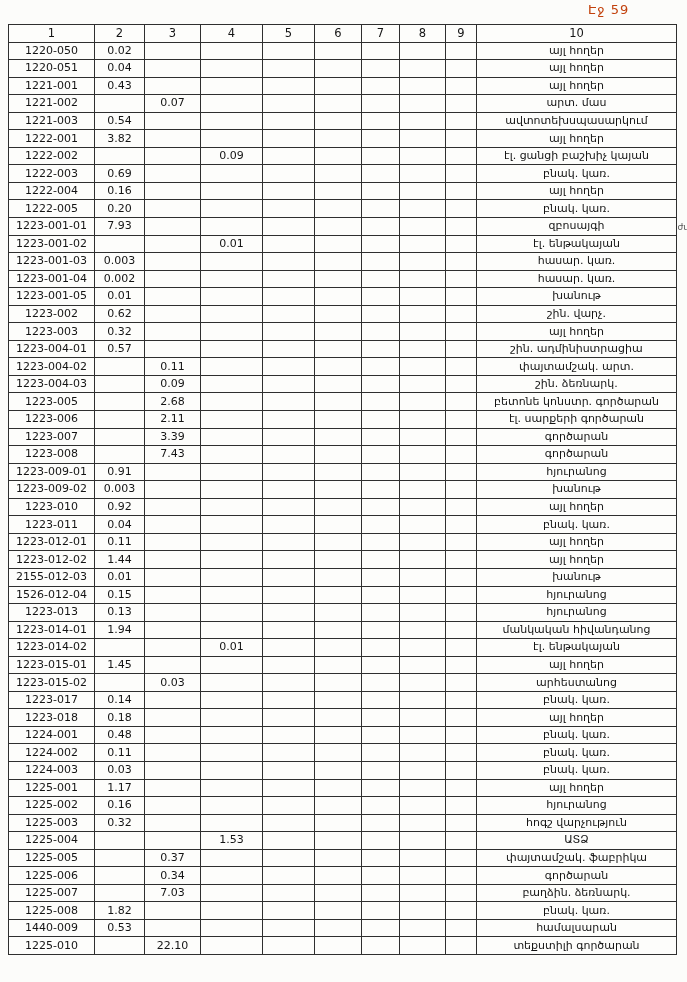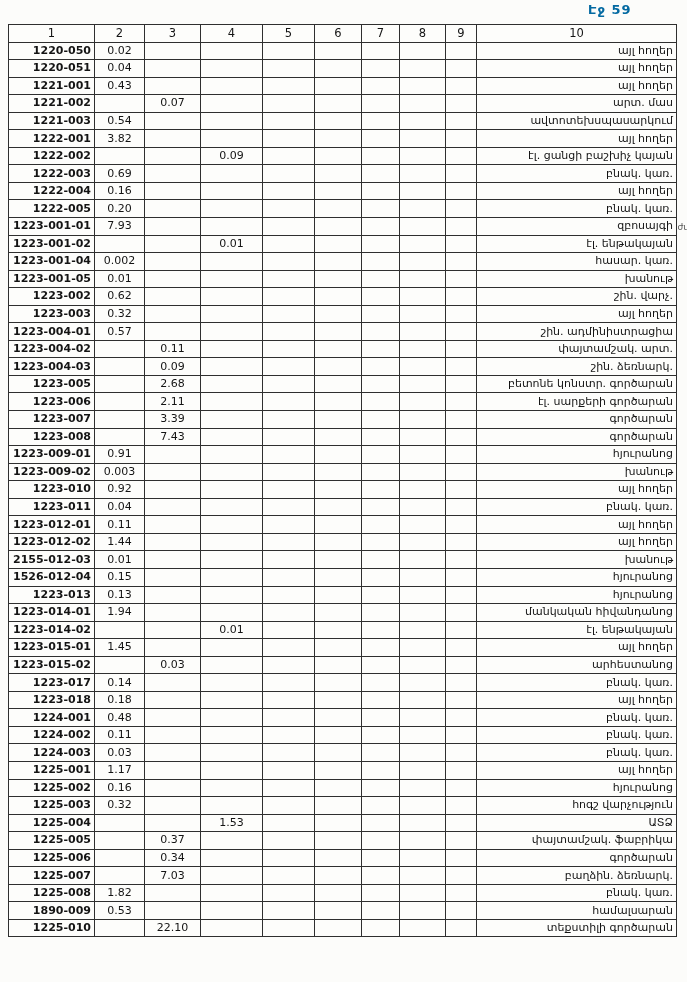--- a/index.html
+++ b/index.html
@@ -14,23 +14,23 @@
     font-family: "DejaVu Sans", sans-serif;
     color: #141414;
     background: #fcfcfa;
     overflow: hidden;
   }
   .page-label {
     position: absolute;
     top: 2px;
     left: 588px;
     font-size: 13px;
-    font-weight: bold;
+    font-weight: normal;
     letter-spacing: 1px;
-    color: #0369a1;
+    color: #c2410c;
   }
   .margin-note {
     position: absolute;
     top: 222px;
     right: -2px;
     font-size: 9px;
     color: #555;
   }
   table.register {
     position: absolute;
@@ -50,23 +50,23 @@
     line-height: 12px;
     overflow: hidden;
     white-space: nowrap;
     vertical-align: middle;
   }
   table.register th {
     font-weight: normal;
     text-align: center;
     font-size: 11.5px;
   }
-  td.col0 { text-align: right; font-size: 11px; font-weight: bold; }
+  td.col0 { text-align: center; font-size: 11px; }
   td.col1, td.col2, td.col3 { text-align: center; }
-  td.col9 { text-align: right; font-size: 10.5px; }
+  td.col9 { text-align: center; font-size: 10.5px; }
 </style>
 </head>
 <body>
 
 <div class="page-label">Էջ 59</div>
 
 <div class="margin-note">ժմ</div>
 
 <table class="register">
   <colgroup>
@@ -234,20 +234,32 @@
         <td class="col2"></td>
         <td class="col3">0.01</td>
         <td class="col4"></td>
         <td class="col5"></td>
         <td class="col6"></td>
         <td class="col7"></td>
         <td class="col8"></td>
         <td class="col9">էլ. ենթակայան</td>
       </tr>
       <tr>
+        <td class="col0">1223-001-03</td>
+        <td class="col1">0.003</td>
+        <td class="col2"></td>
+        <td class="col3"></td>
+        <td class="col4"></td>
+        <td class="col5"></td>
+        <td class="col6"></td>
+        <td class="col7"></td>
+        <td class="col8"></td>
+        <td class="col9">հասար. կառ.</td>
+      </tr>
+      <tr>
         <td class="col0">1223-001-04</td>
         <td class="col1">0.002</td>
         <td class="col2"></td>
         <td class="col3"></td>
         <td class="col4"></td>
         <td class="col5"></td>
         <td class="col6"></td>
         <td class="col7"></td>
         <td class="col8"></td>
         <td class="col9">հասար. կառ.</td>
@@ -678,21 +690,21 @@
         <td class="col2"></td>
         <td class="col3"></td>
         <td class="col4"></td>
         <td class="col5"></td>
         <td class="col6"></td>
         <td class="col7"></td>
         <td class="col8"></td>
         <td class="col9">բնակ. կառ.</td>
       </tr>
       <tr>
-        <td class="col0">1890-009</td>
+        <td class="col0">1440-009</td>
         <td class="col1">0.53</td>
         <td class="col2"></td>
         <td class="col3"></td>
         <td class="col4"></td>
         <td class="col5"></td>
         <td class="col6"></td>
         <td class="col7"></td>
         <td class="col8"></td>
         <td class="col9">համալսարան</td>
       </tr>

